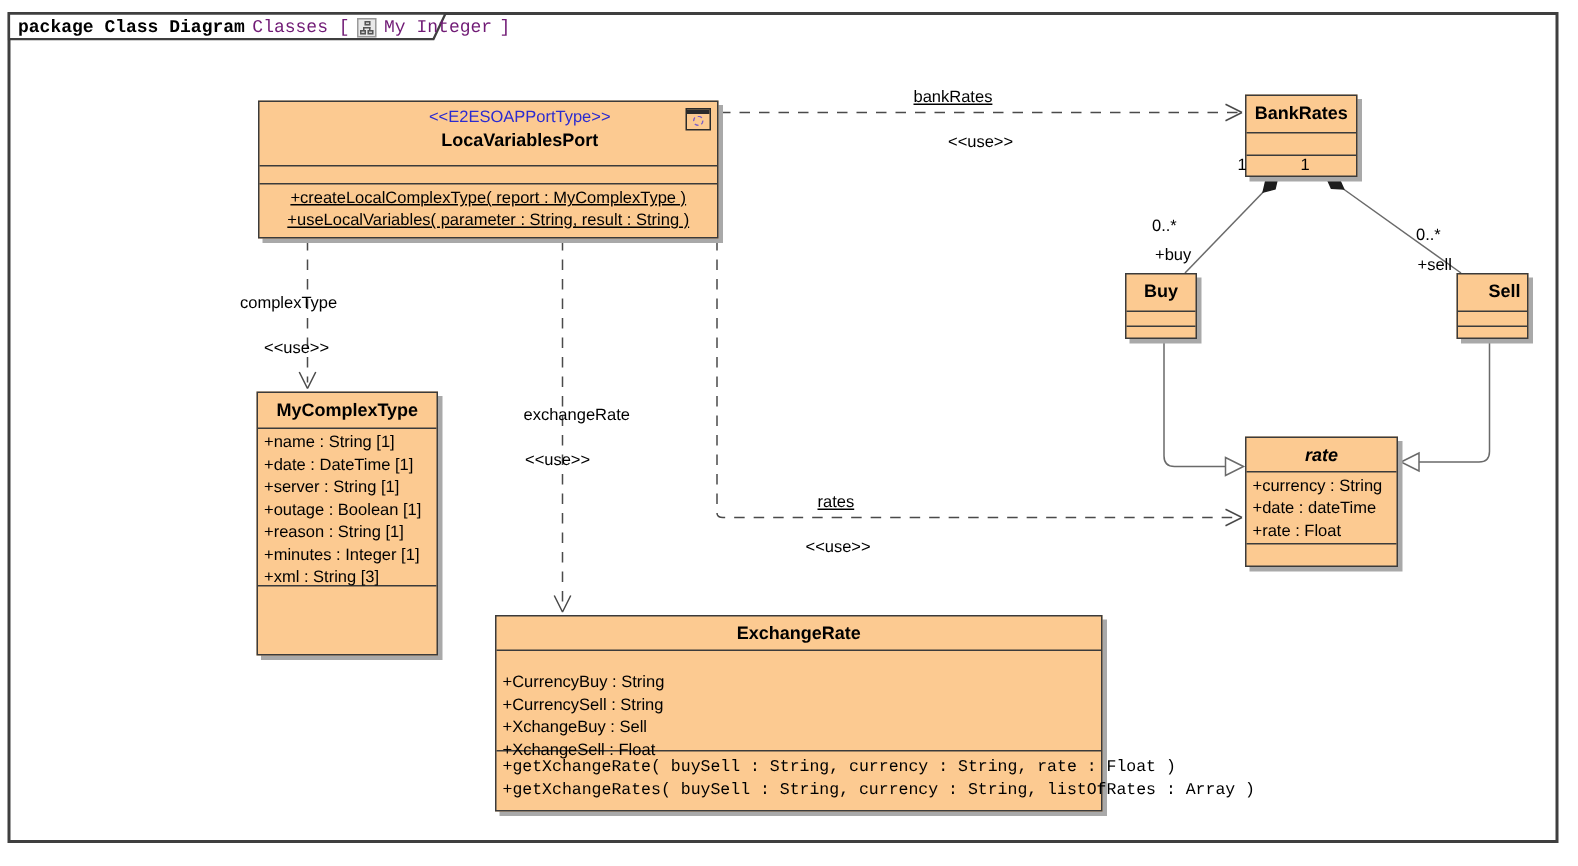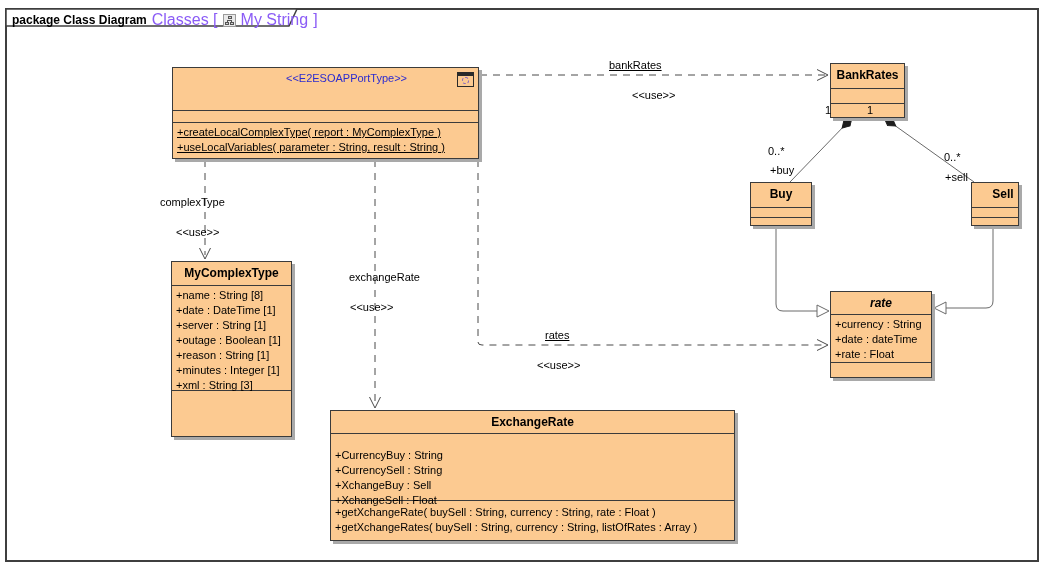--- a/index.html
+++ b/index.html
@@ -9,24 +9,24 @@
   *{box-sizing:border-box;}
   html,body{margin:0;padding:0;}
   body{
     width:1052px;height:577px;position:relative;background:#fff;
     font-family:"Liberation Sans", sans-serif;font-size:11px;color:#000;
     overflow:hidden;
   }
   svg.overlay{position:absolute;left:0;top:0;z-index:0;}
   .tabtext{
     position:absolute;left:12px;top:11px;z-index:2;display:flex;
-    align-items:center;gap:5px;white-space:nowrap;
+    align-items:center;gap:5px;white-space:nowrap;font-family:Liberation Mono, monospace;
   }
   .tabtext .bold{font-weight:bold;font-size:12px;}
-  .tabtext .reg{font-size:16px;color:#8b5cf6;}
+  .tabtext .reg{font-size:12px;color:#701a75;}
   .tab-icon{display:inline-block;width:13px;height:13px;border:1px solid #9a9a9a;background:#e9e9e9;position:relative;}
   .tab-icon i{position:absolute;width:4px;height:3px;background:#cfcfcf;border:1px solid #555;}
   .tab-icon i.t{left:4px;top:1px;}
   .tab-icon i.l{left:1px;bottom:1px;}
   .tab-icon i.r{right:1px;bottom:1px;}
   .tab-icon em{position:absolute;left:3px;right:3px;top:5px;height:3px;border-left:1px solid #555;border-right:1px solid #555;border-top:1px solid #555;}
 
   .uclass{
     position:absolute;z-index:1;background:var(--fill);
     border:1px solid var(--border);box-shadow:3px 3px 0 0 var(--shadow);
@@ -101,80 +101,81 @@
 
 <div class="tabtext">
   <span class="bold">package Class Diagram</span>
   <span class="reg">Classes [</span>
   <span class="tab-icon">
       <i class="t"></i>
       <em></em>
       <i class="l"></i>
       <i class="r"></i>
     </span>
-  <span class="reg">My String</span>
+  <span class="reg">My Integer</span>
   <span class="reg">]</span>
 </div>
 
 <div class="uclass" style="left:172px;top:67px;width:307px;height:92px;">
   <div class="hdr" style="height:42px;position:relative;margin-left:42px;">
     <div class="stereo">&lt;&lt;E2ESOAPPortType&gt;&gt;</div>
+    <div class="cname">LocaVariablesPort</div>
     <span class="port-icon">
         <b></b>
         <s></s>
       </span>
   </div>
   <div class="comp" style="height:12px;"></div>
-  <div class="comp" style="height:36px;padding-top:2px;">
+  <div class="comp" style="height:36px;padding-top:2px;text-align:center;">
     <div class="line uline">+createLocalComplexType( report : MyComplexType )</div>
     <div class="line uline">+useLocalVariables( parameter : String, result : String )</div>
   </div>
 </div>
 
 <div class="uclass" style="left:171px;top:261px;width:121px;height:176px;">
   <div class="hdr" style="height:23px;">
     <div class="cname">MyComplexType</div>
   </div>
   <div class="comp" style="height:105px;padding-top:2px;">
-    <div class="line">+name : String [8]</div>
+    <div class="line">+name : String [1]</div>
     <div class="line">+date : DateTime [1]</div>
     <div class="line">+server : String [1]</div>
     <div class="line">+outage : Boolean [1]</div>
     <div class="line">+reason : String [1]</div>
     <div class="line">+minutes : Integer [1]</div>
     <div class="line">+xml : String [3]</div>
   </div>
   <div class="comp" style="height:9px;"></div>
 </div>
 
 <div class="uclass" style="left:330px;top:410px;width:405px;height:131px;">
   <div class="hdr" style="height:22px;">
     <div class="cname">ExchangeRate</div>
   </div>
   <div class="comp" style="height:67px;padding-top:14px;">
     <div class="line">+CurrencyBuy : String</div>
     <div class="line">+CurrencySell : String</div>
     <div class="line">+XchangeBuy : Sell</div>
     <div class="line">+XchangeSell : Float</div>
   </div>
-  <div class="comp" style="height:36px;padding-top:4px;">
+  <div class="comp" style="height:36px;padding-top:4px;font-family:Liberation Mono, monospace;">
     <div class="line">+getXchangeRate( buySell : String, currency : String, rate : Float )</div>
     <div class="line">+getXchangeRates( buySell : String, currency : String, listOfRates : Array )</div>
   </div>
 </div>
 
 <div class="uclass" style="left:830px;top:63px;width:75px;height:55px;">
   <div class="hdr" style="height:24px;">
     <div class="cname">BankRates</div>
   </div>
   <div class="comp" style="height:15px;"></div>
   <div class="comp" style="height:14px;"></div>
 </div>
 
-<div class="uclass" style="left:750px;top:182px;width:62px;height:44px;">
+<div class="uclass" style="left:750px;top:182px;width:48px;height:44px;">
   <div class="hdr" style="height:24px;">
     <div class="cname">Buy</div>
   </div>
   <div class="comp" style="height:10px;"></div>
   <div class="comp" style="height:8px;"></div>
 </div>
 
 <div class="uclass" style="left:971px;top:182px;width:48px;height:44px;">
   <div class="hdr" style="height:24px;margin-left:16px;">
     <div class="cname">Sell</div>

